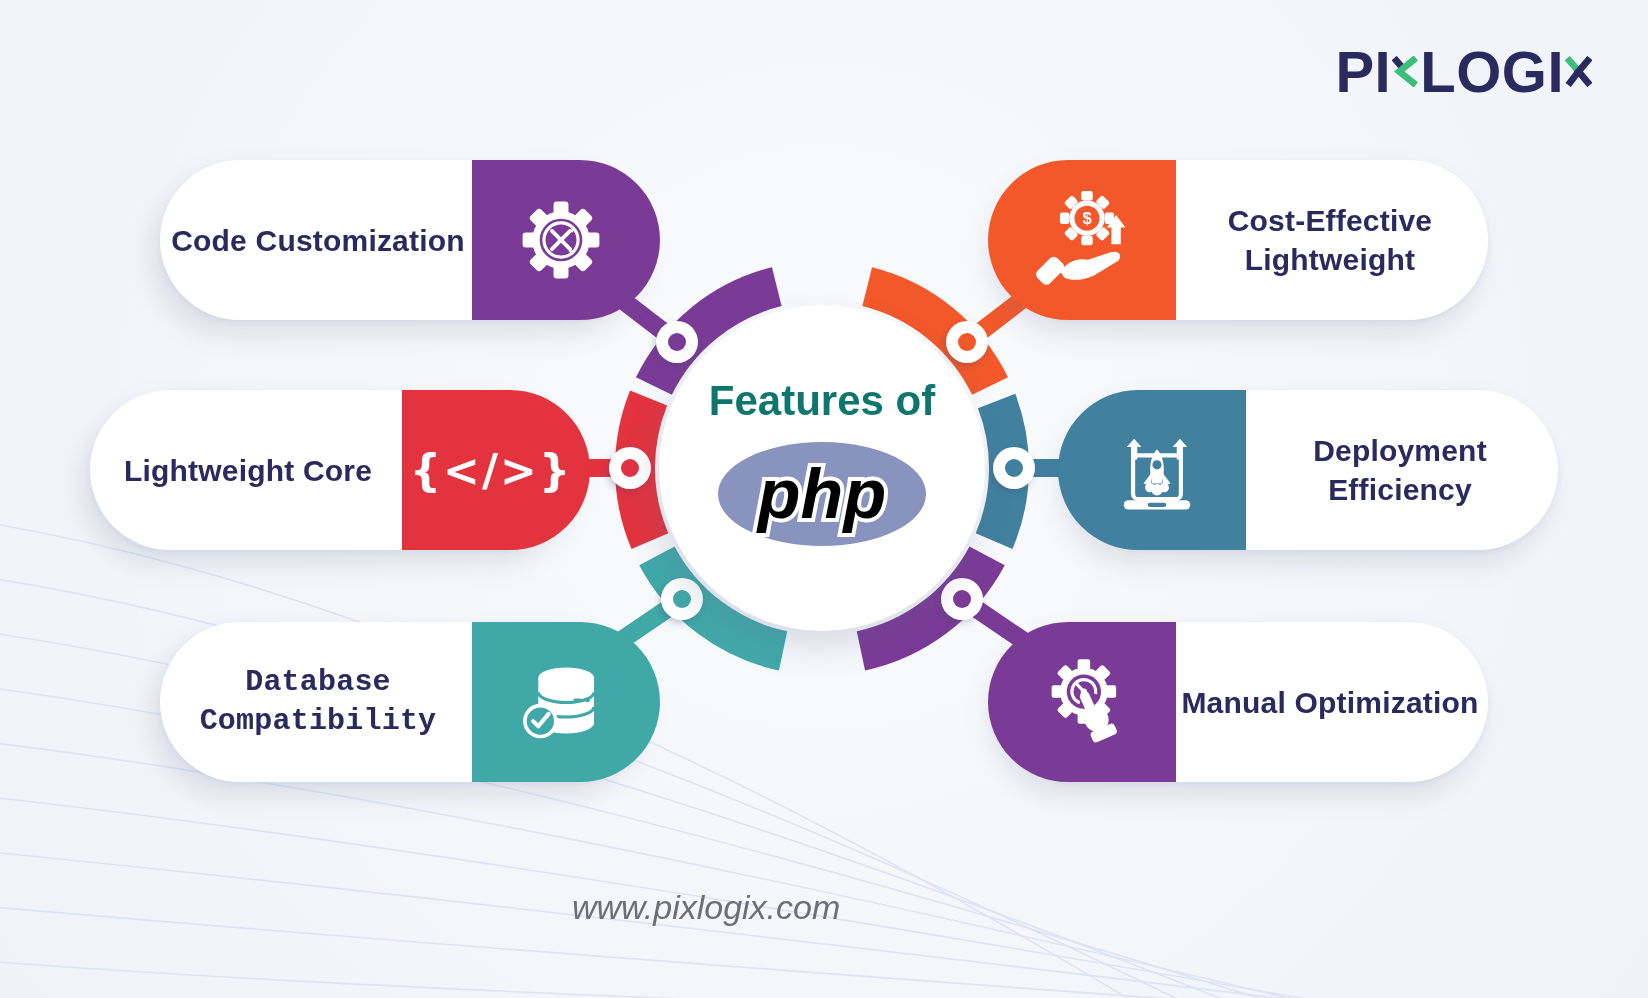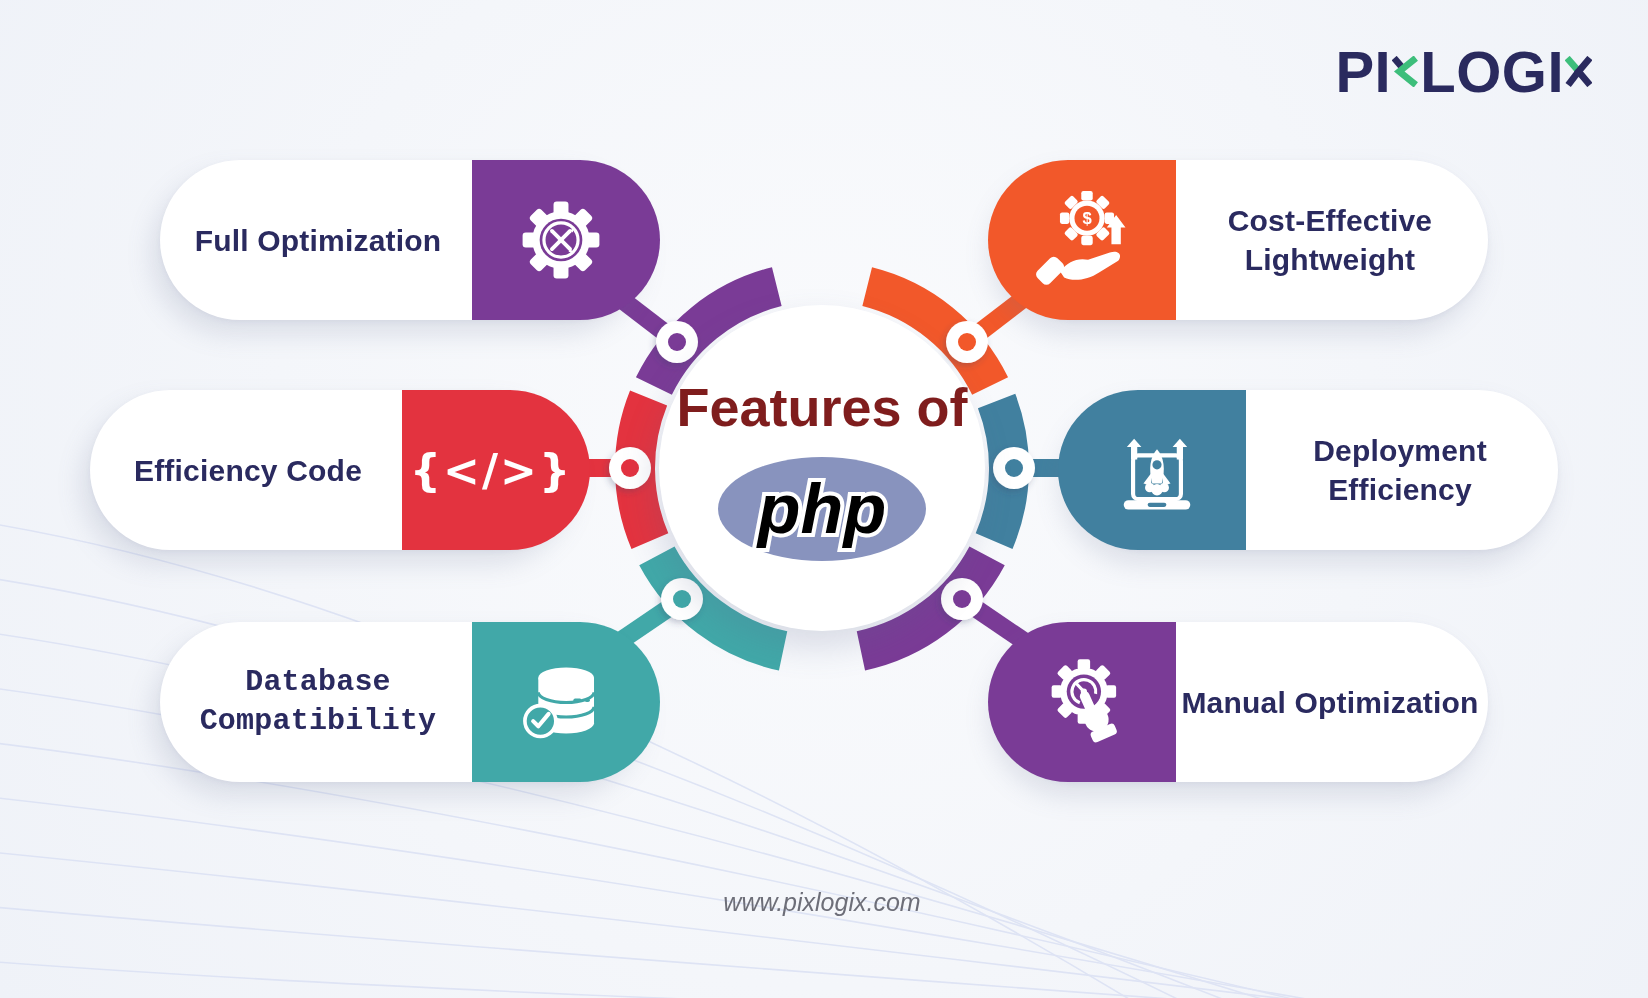--- a/index.html
+++ b/index.html
@@ -38,34 +38,34 @@
     font-family:"DejaVu Sans", sans-serif;
   }
   
   #center-circle{
     position:absolute; left:659px; top:305px; width:326px; height:326px; border-radius:50%;
     background:#ffffff; box-shadow:-6px 16px 34px rgba(90,100,140,.20);
     display:flex; flex-direction:column; align-items:center; justify-content:flex-start;
     padding-top:70px; box-sizing:border-box; z-index:3;
   }
   #center-title{
-    font-weight:bold; font-size:54px; line-height:1.22; color:#7f1d1d; text-align:center;
+    font-weight:bold; font-size:42px; line-height:1.22; color:#0f766e; text-align:center;
   }
   #php-badge{margin-top:14px;}
   
   #brand-logo{
     position:absolute; top:38px; right:55px; z-index:4;
     display:flex; align-items:center;
     font-weight:bold; font-size:58px; color:#2A2A5E; letter-spacing:.5px;
   }
   #brand-logo .x-glyph{margin:0 1px;}
   
   #site-footer{
     position:absolute; left:572px; top:888px; width:500px; z-index:2;
-    text-align:center; font-style:italic; font-size:25px; color:#6d6e78;
+    font-style:italic; font-size:34px; color:#6d6e78;
   }
 </style>
 </head>
 <body>
 
 <div id="stage">
 
   <svg id="bg-lines" width="1648" height="998" viewBox="0 0 1648 998">
     <g fill="none" stroke="#dce2f4" stroke-width="1.6" opacity="0.9">
       <path d="M -30 520 Q 480 600 1180 1030"></path>
@@ -127,21 +127,21 @@
           <circle cx="682" cy="599" r="9" fill="#41A8A8"></circle>
       </g>
       <g filter="url(#ds)">
         <circle cx="962" cy="599" r="21" fill="#fff"></circle>
           <circle cx="962" cy="599" r="9" fill="#7A3B96"></circle>
       </g>
     </g>
   </svg>
 
   <div class="pill" style="left:160px; top:160px;">
-    <span class="pill-label label-left">Full Optimization</span>
+    <span class="pill-label label-left">Code Customization</span>
     <div class="cap cap-right c-purple">
       <svg width="96" height="96" viewBox="0 0 90 90">
         <g transform="translate(45,45)">
           <g fill="#fff">
             <rect x="-7" y="-36" width="14" height="13" rx="3"></rect>
             <rect x="-7" y="-36" width="14" height="13" rx="3" transform="rotate(45)"></rect>
             <rect x="-7" y="-36" width="14" height="13" rx="3" transform="rotate(90)"></rect>
             <rect x="-7" y="-36" width="14" height="13" rx="3" transform="rotate(135)"></rect>
             <rect x="-7" y="-36" width="14" height="13" rx="3" transform="rotate(180)"></rect>
             <rect x="-7" y="-36" width="14" height="13" rx="3" transform="rotate(225)"></rect>
@@ -156,21 +156,21 @@
             <line x1="-8.5" y1="-8.5" x2="8.5" y2="8.5"></line>
           </g>
           <polygon points="9,-9 12.5,-12.5 11,-7" fill="#fff"></polygon>
           <polygon points="9,9 12.5,12.5 7,11" fill="#fff"></polygon>
         </g>
       </svg>
     </div>
   </div>
 
   <div class="pill" style="left:90px; top:390px;">
-    <span class="pill-label label-left">Efficiency Code</span>
+    <span class="pill-label label-left">Lightweight Core</span>
     <div class="cap cap-right c-red">
       <span class="code-glyph">{&lt;/&gt;}</span>
     </div>
   </div>
 
   <div class="pill" style="left:160px; top:622px;font-family:Liberation Mono, monospace;">
     <span class="pill-label label-left">Database Compatibility</span>
     <div class="cap cap-right c-teal">
       <svg width="104" height="98" viewBox="0 0 100 95">
         <ellipse cx="55" cy="24" rx="27" ry="10" fill="#fff"></ellipse>

